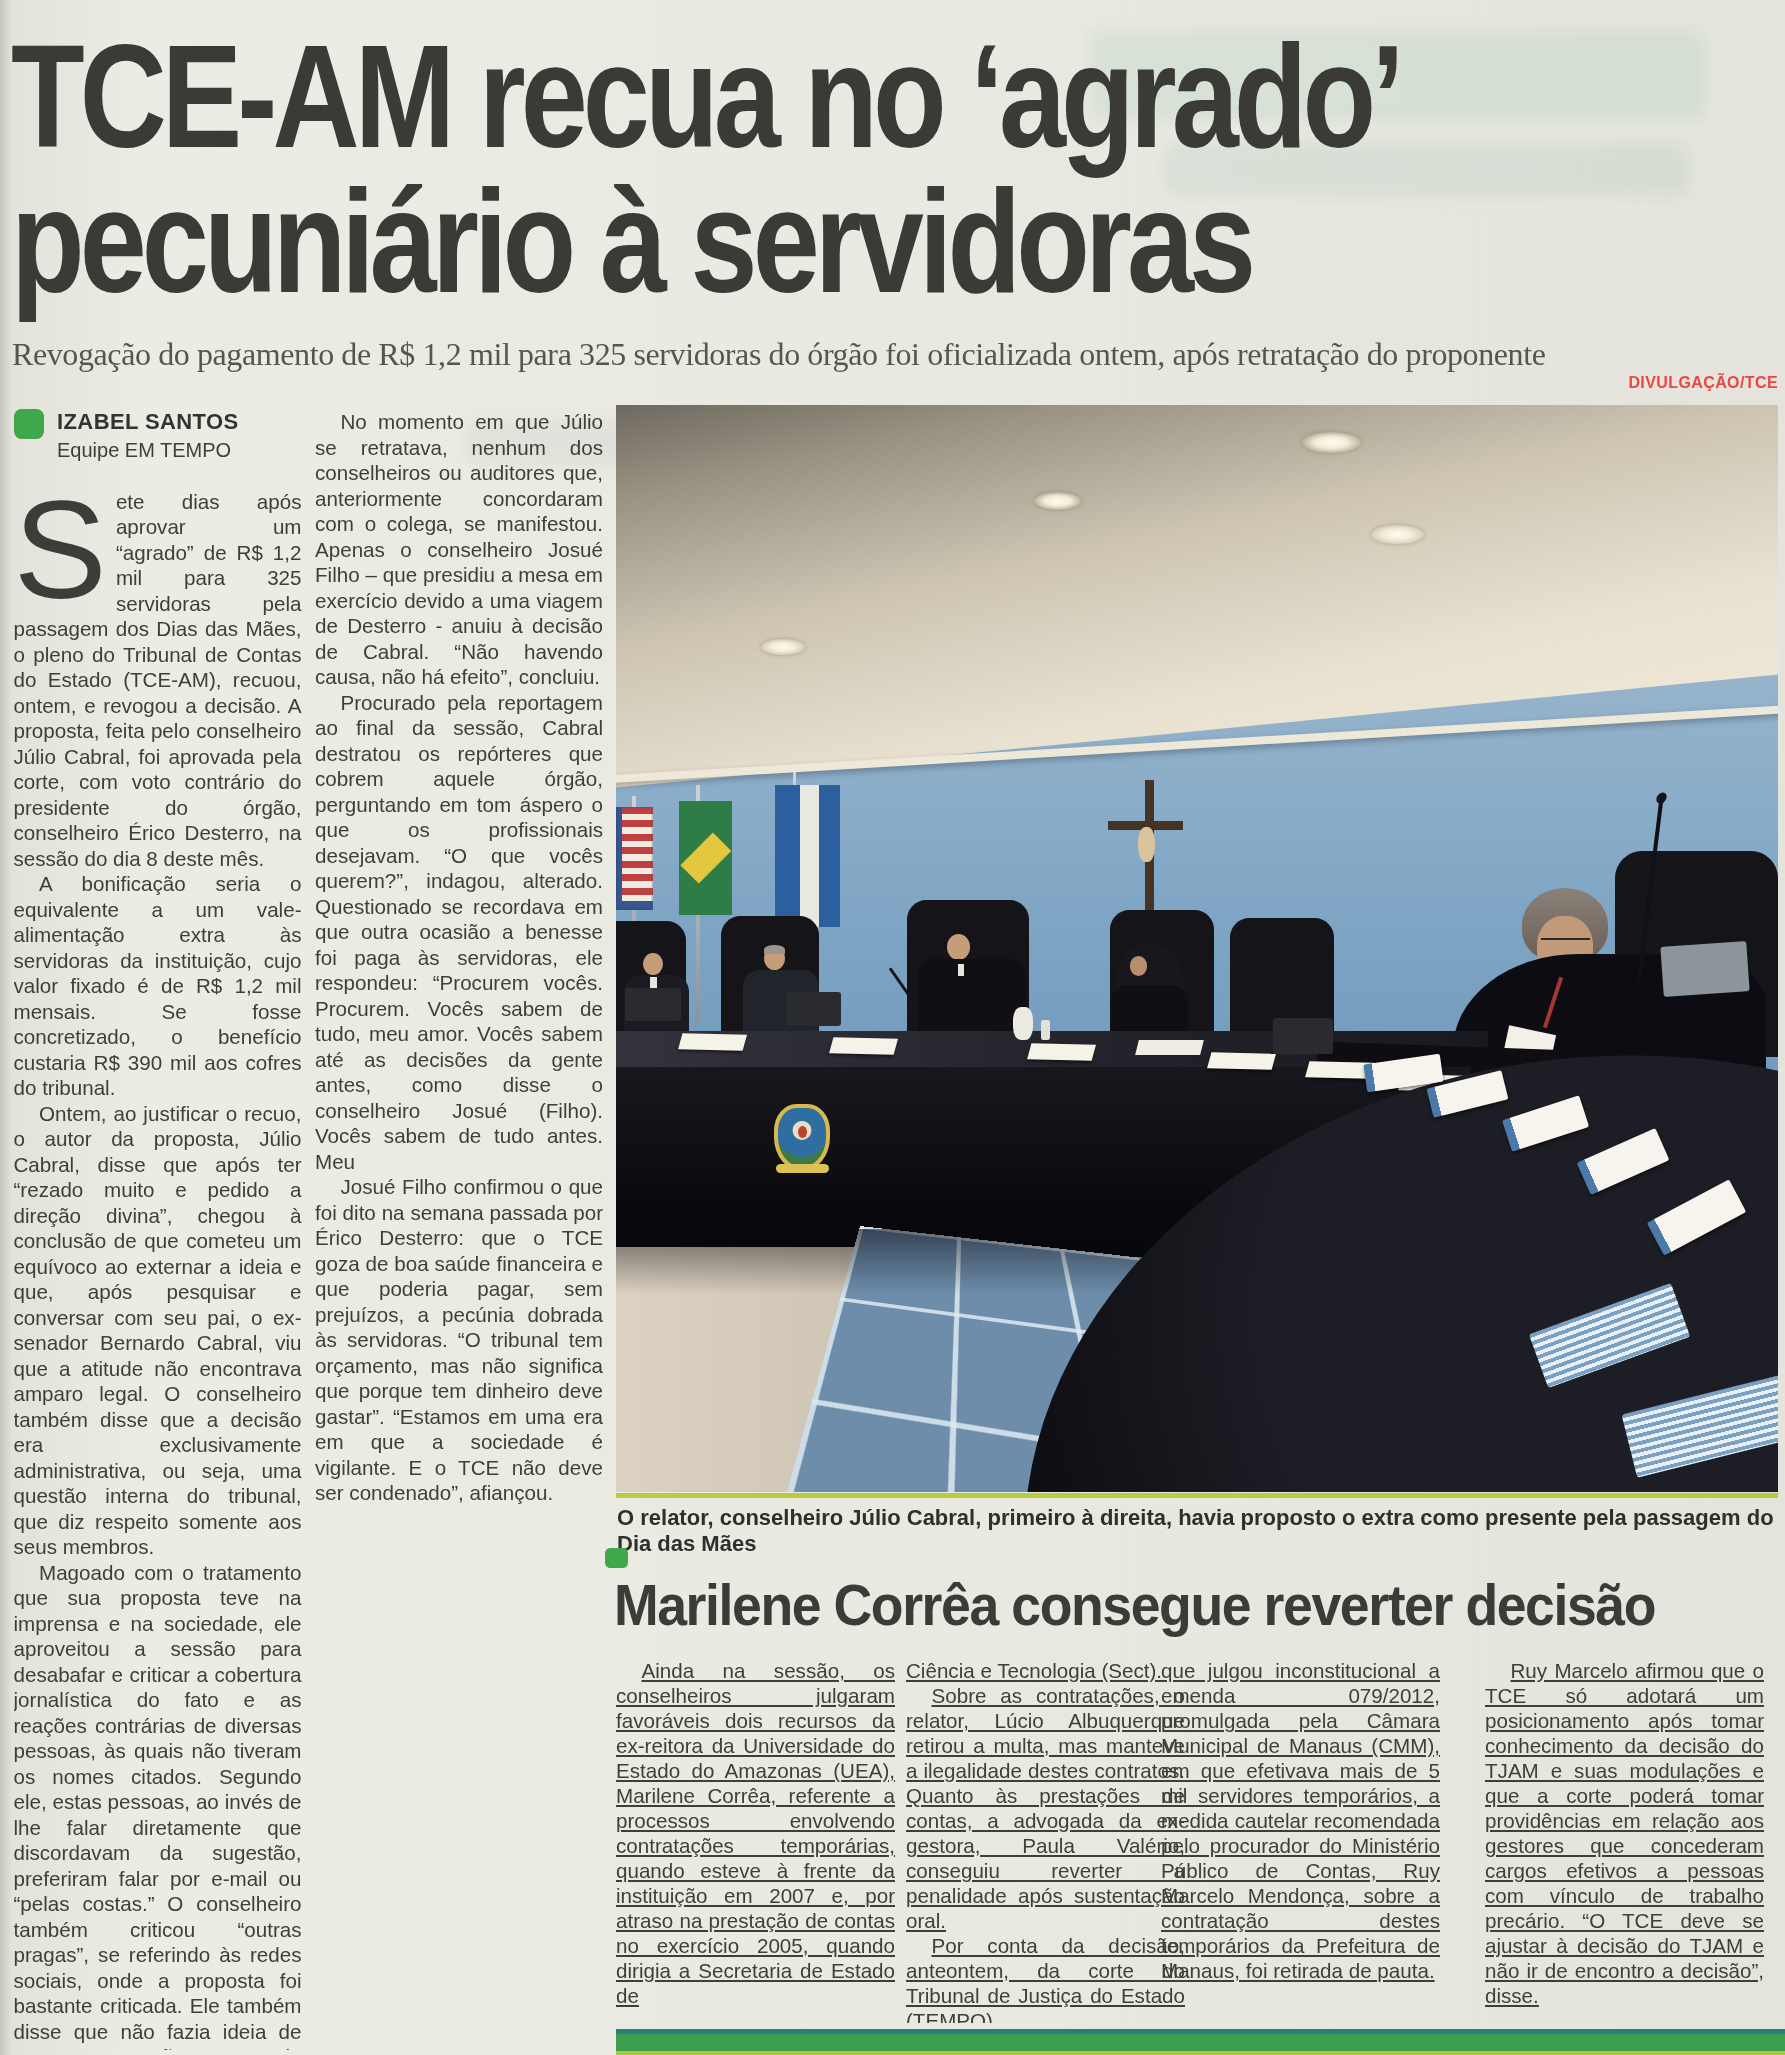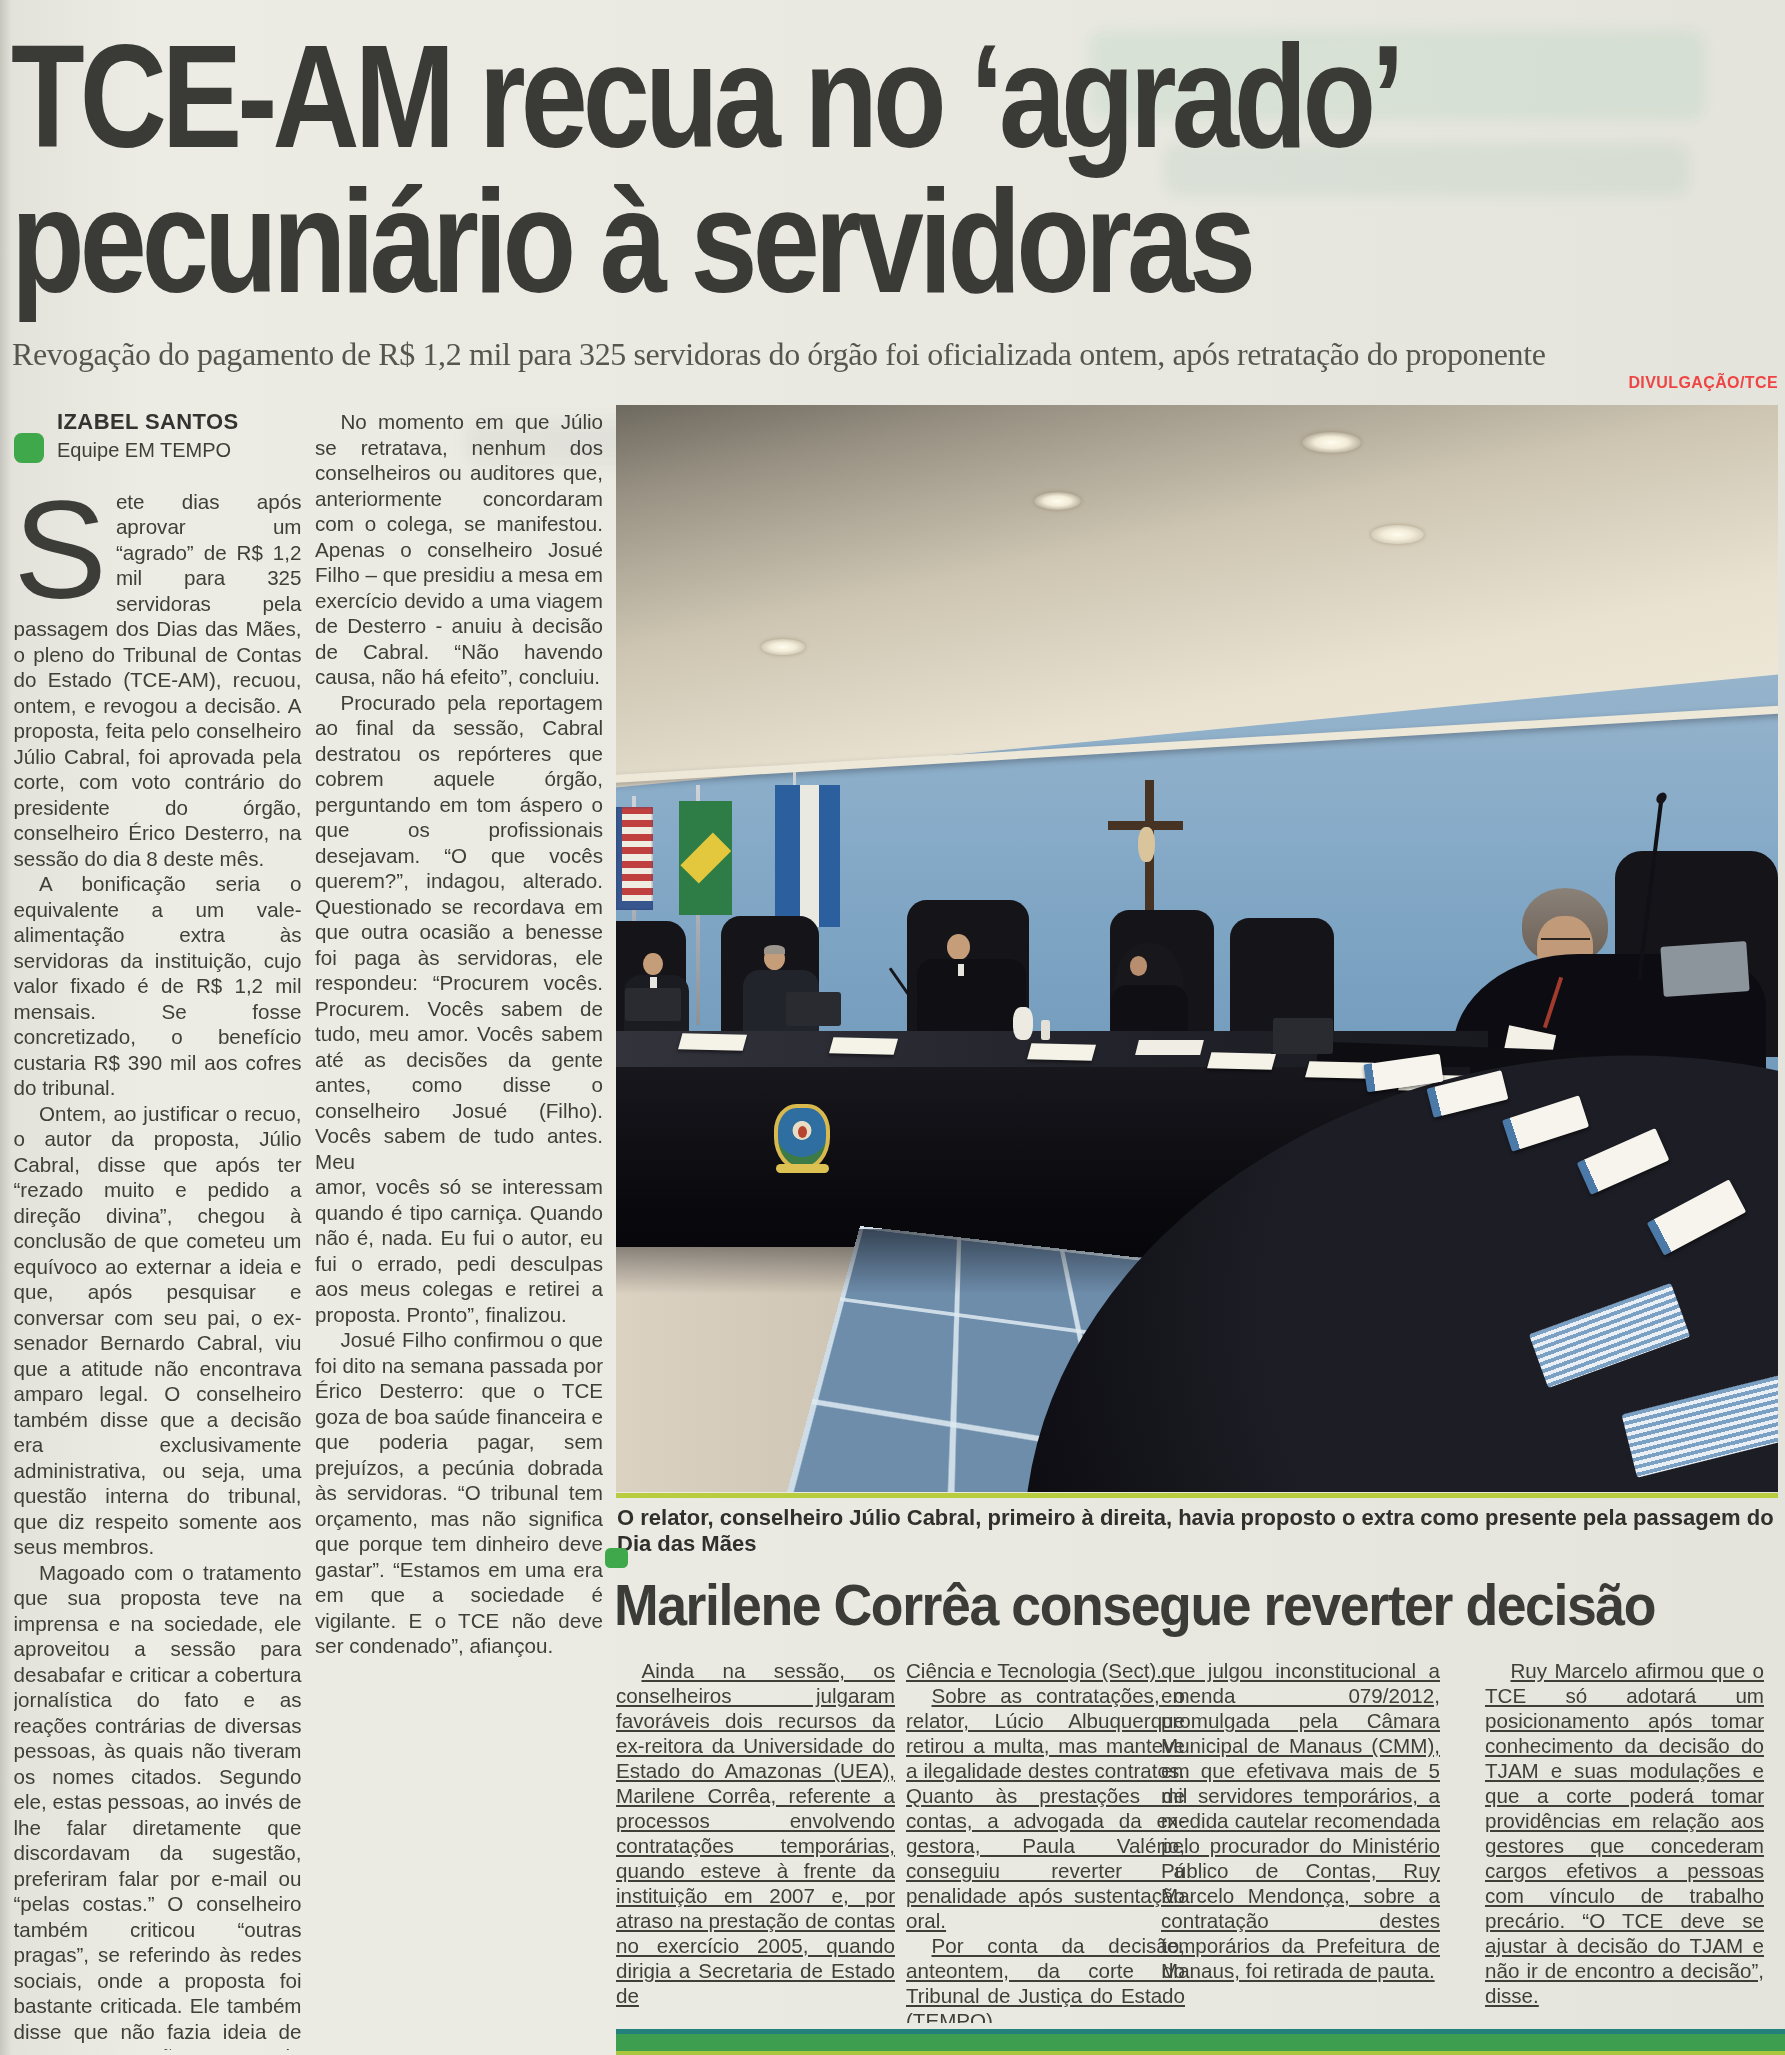--- a/index.html
+++ b/index.html
@@ -21,21 +21,21 @@
 
   .credit{left:616px;top:374px;width:1162px;text-align:right;font-size:16px;font-weight:700;color:#ef4444;letter-spacing:0.4px;}
 
   
   .col{font-size:20.6px;line-height:25.5px;text-align:justify;color:#3f3f3a;}
   .col p{margin:0;text-indent:25.5px;}
   .col p.noindent{text-indent:0;}
   .col1{left:13.5px;top:409px;width:288px;height:1641px;overflow:hidden;}
   .col2{left:315px;top:409px;width:288px;height:1641px;overflow:hidden;}
 
-  .byline{display:flex;align-items:flex-end;margin-bottom:25.5px;}
+  .byline{display:flex;align-items:flex-start;margin-bottom:25.5px;}
   .gsq{width:30px;height:30px;border-radius:7.5px;background:#3fa84a;flex:0 0 auto;}
   .byline-txt{margin-left:13.5px;}
   .byline-author{font-weight:700;font-size:22px;letter-spacing:0.4px;color:#333330;}
   .byline-team{font-size:20px;margin-top:3px;color:#3f3f3a;}
 
   .dropcap{float:left;font-size:140px;line-height:110px;padding:6px 9px 0 0;color:#3c3c38;}
 
   .kbox{margin-top:32px;}
   .kbar{width:48px;height:15px;border-radius:6px;background:#3fa84a;}
   .kicker{font-size:35px;font-weight:800;color:#1e6f31;letter-spacing:0.8px;margin-top:12px;
@@ -115,21 +115,20 @@
   </div>
   <p class="noindent"><span class="dropcap">S</span><span>ete dias após aprovar um “agrado” de R$ 1,2 mil para 325 servidoras pela passagem dos Dias das Mães, o pleno do Tribunal de Contas do Estado (TCE-AM), recuou, ontem, e revogou a decisão. A proposta, feita pelo conselheiro Júlio Cabral, foi aprovada pela corte, com voto contrário do presidente do órgão, conselheiro Érico Desterro, na sessão do dia 8 deste mês.</span></p>
   <p>A bonificação seria o equivalente a um vale-alimentação extra às servidoras da instituição, cujo valor fixado é de R$ 1,2 mil mensais. Se fosse concretizado, o benefício custaria R$ 390 mil aos cofres do tribunal.</p>
   <p>Ontem, ao justificar o recuo, o autor da proposta, Júlio Cabral, disse que após ter “rezado muito e pedido a direção divina”, chegou à conclusão de que cometeu um equívoco ao externar a ideia e que, após pesquisar e conversar com seu pai, o ex-senador Bernardo Cabral, viu que a atitude não encontrava amparo legal. O conselheiro também disse que a decisão era exclusivamente administrativa, ou seja, uma questão interna do tribunal, que diz respeito somente aos seus membros.</p>
   <p>Magoado com o tratamento que sua proposta teve na imprensa e na sociedade, ele aproveitou a sessão para desabafar e criticar a cobertura jornalística do fato e as reações contrárias de diversas pessoas, às quais não tiveram os nomes citados. Segundo ele, estas pessoas, ao invés de lhe falar diretamente que discordavam da sugestão, preferiram falar por e-mail ou “pelas costas.” O conselheiro também criticou “outras pragas”, se referindo às redes sociais, onde a proposta foi bastante criticada. Ele também disse que não fazia ideia de que a sugestão provocaria tamanha polêmica. Ao final da discussão, Cabral pediu que a proposta fosse oficialmente</p>
 </div>
 
 <div class="abs col col2">
   <p>No momento em que Júlio se retratava, nenhum dos conselheiros ou auditores que, anteriormente concordaram com o colega, se manifestou. Apenas o conselheiro Josué Filho – que presidiu a mesa em exercício devido a uma viagem de Desterro - anuiu à decisão de Cabral. “Não havendo causa, não há efeito”, concluiu.</p>
   <p>Procurado pela reportagem ao final da sessão, Cabral destratou os repórteres que cobrem aquele órgão, perguntando em tom áspero o que os profissionais desejavam. “O que vocês querem?”, indagou, alterado. Questionado se recordava em que outra ocasião a benesse foi paga às servidoras, ele respondeu: “Procurem vocês. Procurem. Vocês sabem de tudo, meu amor. Vocês sabem até as decisões da gente antes, como disse o conselheiro Josué (Filho). Vocês sabem de tudo antes. Meu</p>
-  <p class="noindent">amor, vocês só se interessam quando é tipo carniça. Quando não é, nada. Eu fui o autor, eu fui o errado, pedi desculpas aos meus colegas e retirei a proposta. Pronto”, finalizou.</p>
   <p>Josué Filho confirmou o que foi dito na semana passada por Érico Desterro: que o TCE goza de boa saúde financeira e que poderia pagar, sem prejuízos, a pecúnia dobrada às servidoras. “O tribunal tem orçamento, mas não significa que porque tem dinheiro deve gastar”. “Estamos em uma era em que a sociedade é vigilante. E o TCE não deve ser condenado”, afiançou.</p>
 </div>
 
 <div class="abs photo">
   <div class="abs ph-wall"></div>
   <div class="abs ph-ceiling"></div>
   <div class="abs ph-moulding"></div>
   <div class="abs ph-light" style="left:59%;top:2.5%;width:59px;height:21px;"></div>
   <div class="abs ph-light" style="left:65%;top:11%;width:53px;height:19.5px;"></div>
   <div class="abs ph-light" style="left:36%;top:8%;width:47px;height:18px;"></div>

